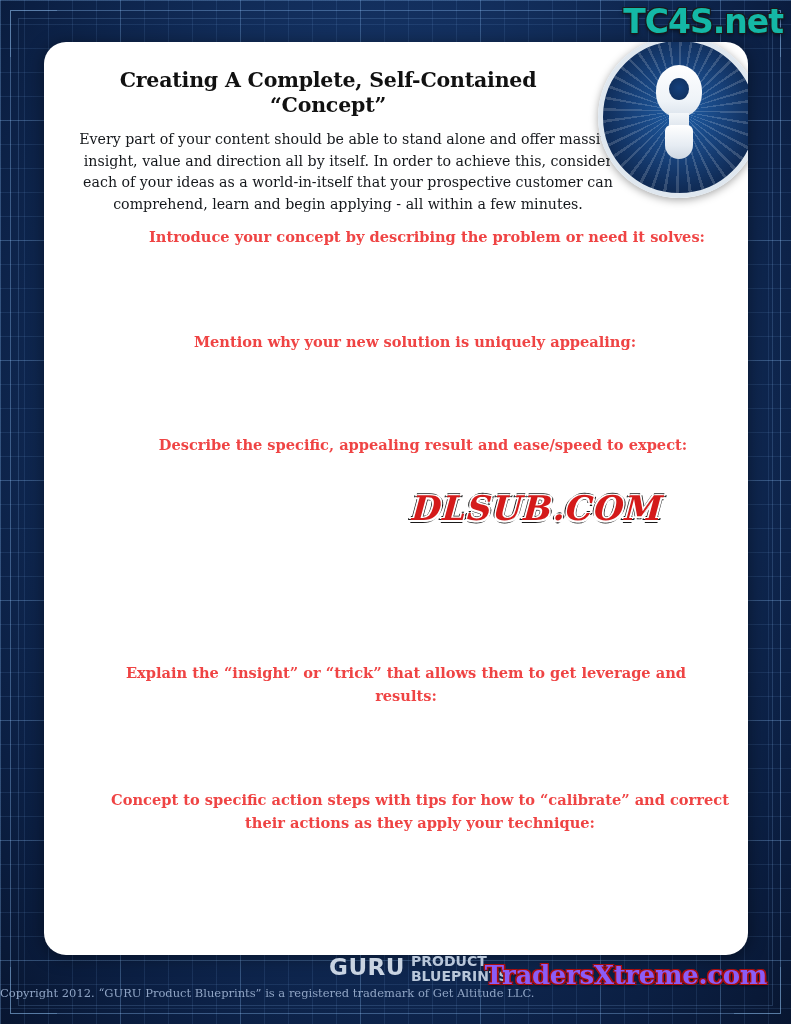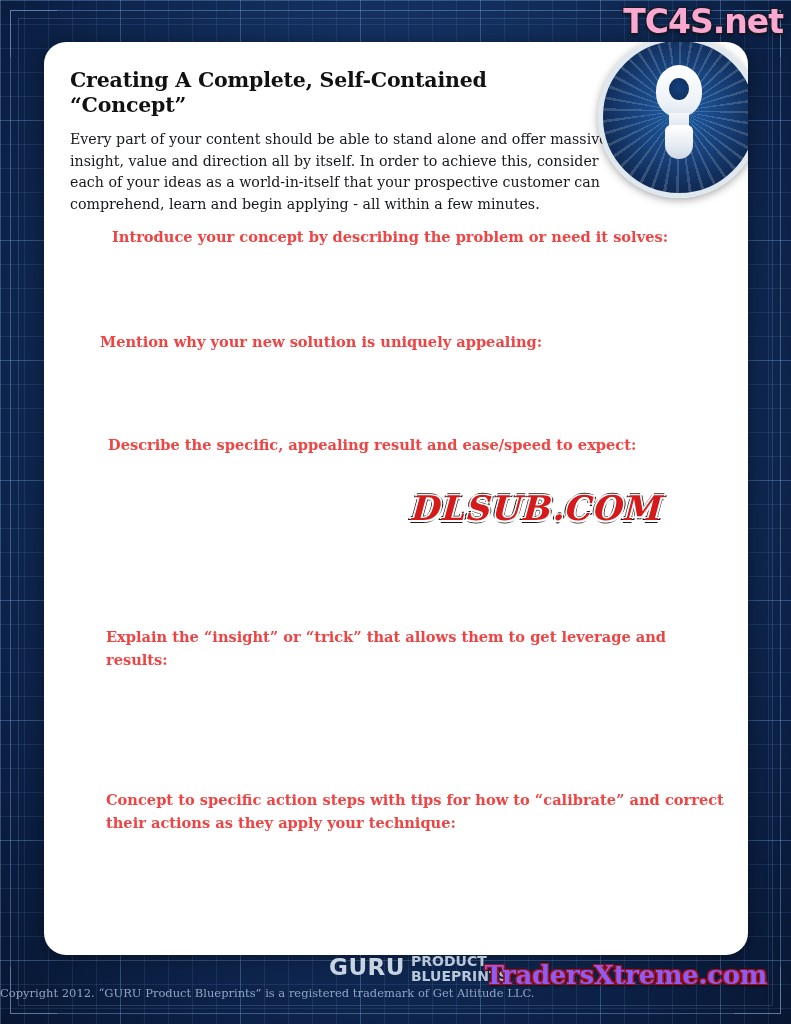--- a/index.html
+++ b/index.html
@@ -48,21 +48,21 @@
 
   
   #tc4s {
     position: absolute;
     right: 8px;
     top: 2px;
     font-family: "DejaVu Sans", sans-serif;
     font-weight: bold;
     font-size: 33px;
     letter-spacing: -1px;
-    color: #f9a8d4;
+    color: #14b8a6;
     text-shadow:
       -1px -1px 0 #1b1b1b, 1px -1px 0 #1b1b1b,
       -1px  1px 0 #1b1b1b, 1px  1px 0 #1b1b1b,
       0 2px 4px rgba(0,0,0,0.6);
     z-index: 40;
   }
 
   
   #sheet {
     position: absolute;
@@ -75,20 +75,21 @@
     box-shadow: 0 2px 18px rgba(0,0,0,0.45);
     overflow: hidden;
   }
 
   #sheet-inner {
     position: relative;
     width: 100%;
     height: 100%;
     padding: 26px 22px 0 26px;
     box-sizing: border-box;
+    text-align: center;
   }
 
   h1#title {
     margin: 0;
     font-family: "DejaVu Serif", serif;
     font-weight: bold;
     font-size: 20.5px;
     color: #111111;
     letter-spacing: -0.2px;
     line-height: 1.2;
@@ -111,21 +112,21 @@
     line-height: 1.55;
     color: #ef4444;
     width: 630px;
   }
 
   
   #p0 { position: absolute; left: 68px; top: 184px; }
   #p1 { position: absolute; left: 56px; top: 289px; }
   #p2 { position: absolute; left: 64px; top: 392px; }
   #p3 { position: absolute; left: 62px; top: 492px; width: 620px; }
-  #p4 { position: absolute; left: 62px; top: 584px; width: 600px; }
+  #p4 { position: absolute; left: 62px; top: 620px; width: 600px; }
   #p5 { position: absolute; left: 62px; top: 747px; width: 628px; }
 
   
   #bulb-badge {
     position: absolute;
     right: -12px;
     top: -6px;
     width: 152px;
     height: 152px;
     border-radius: 50%;

